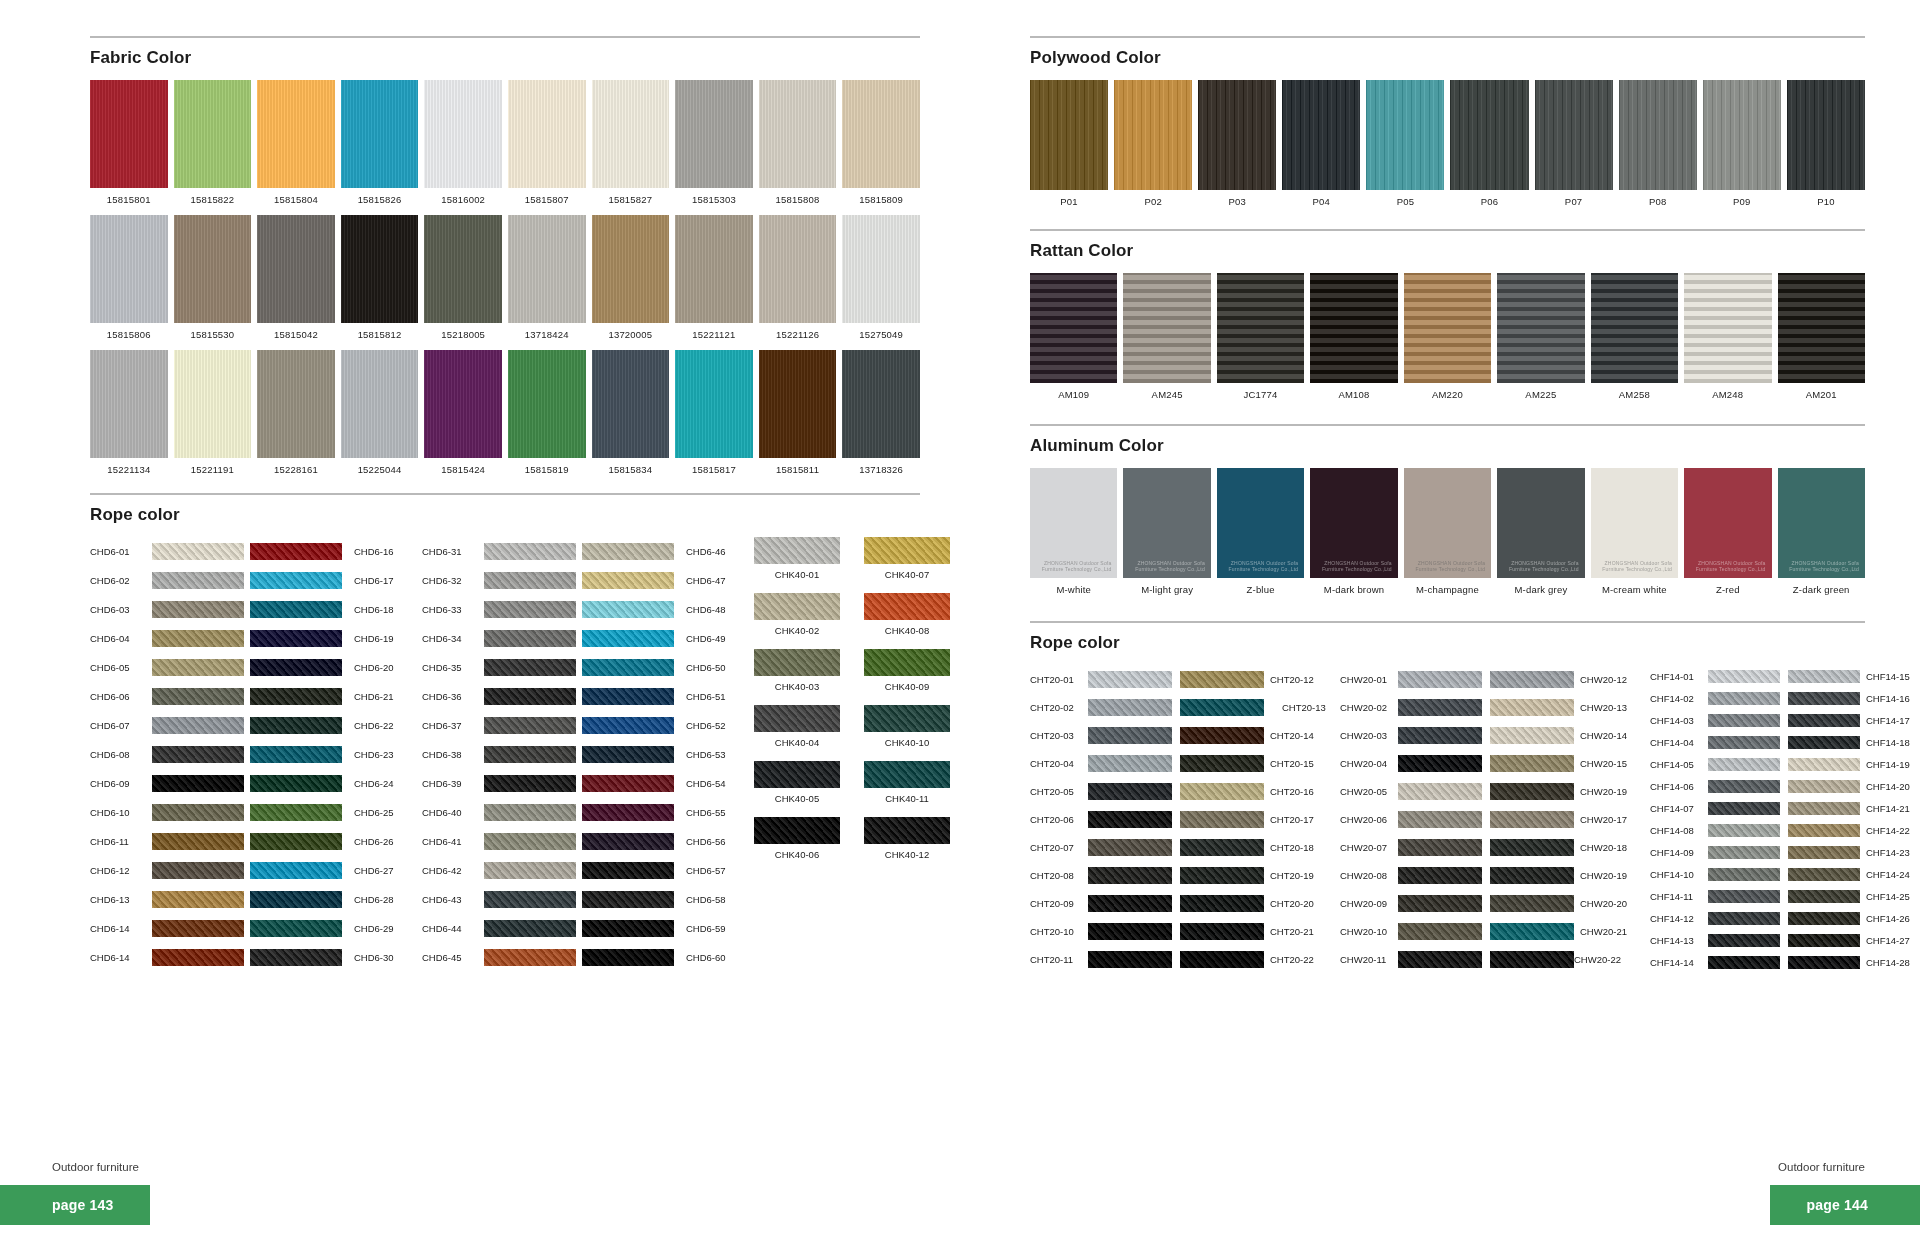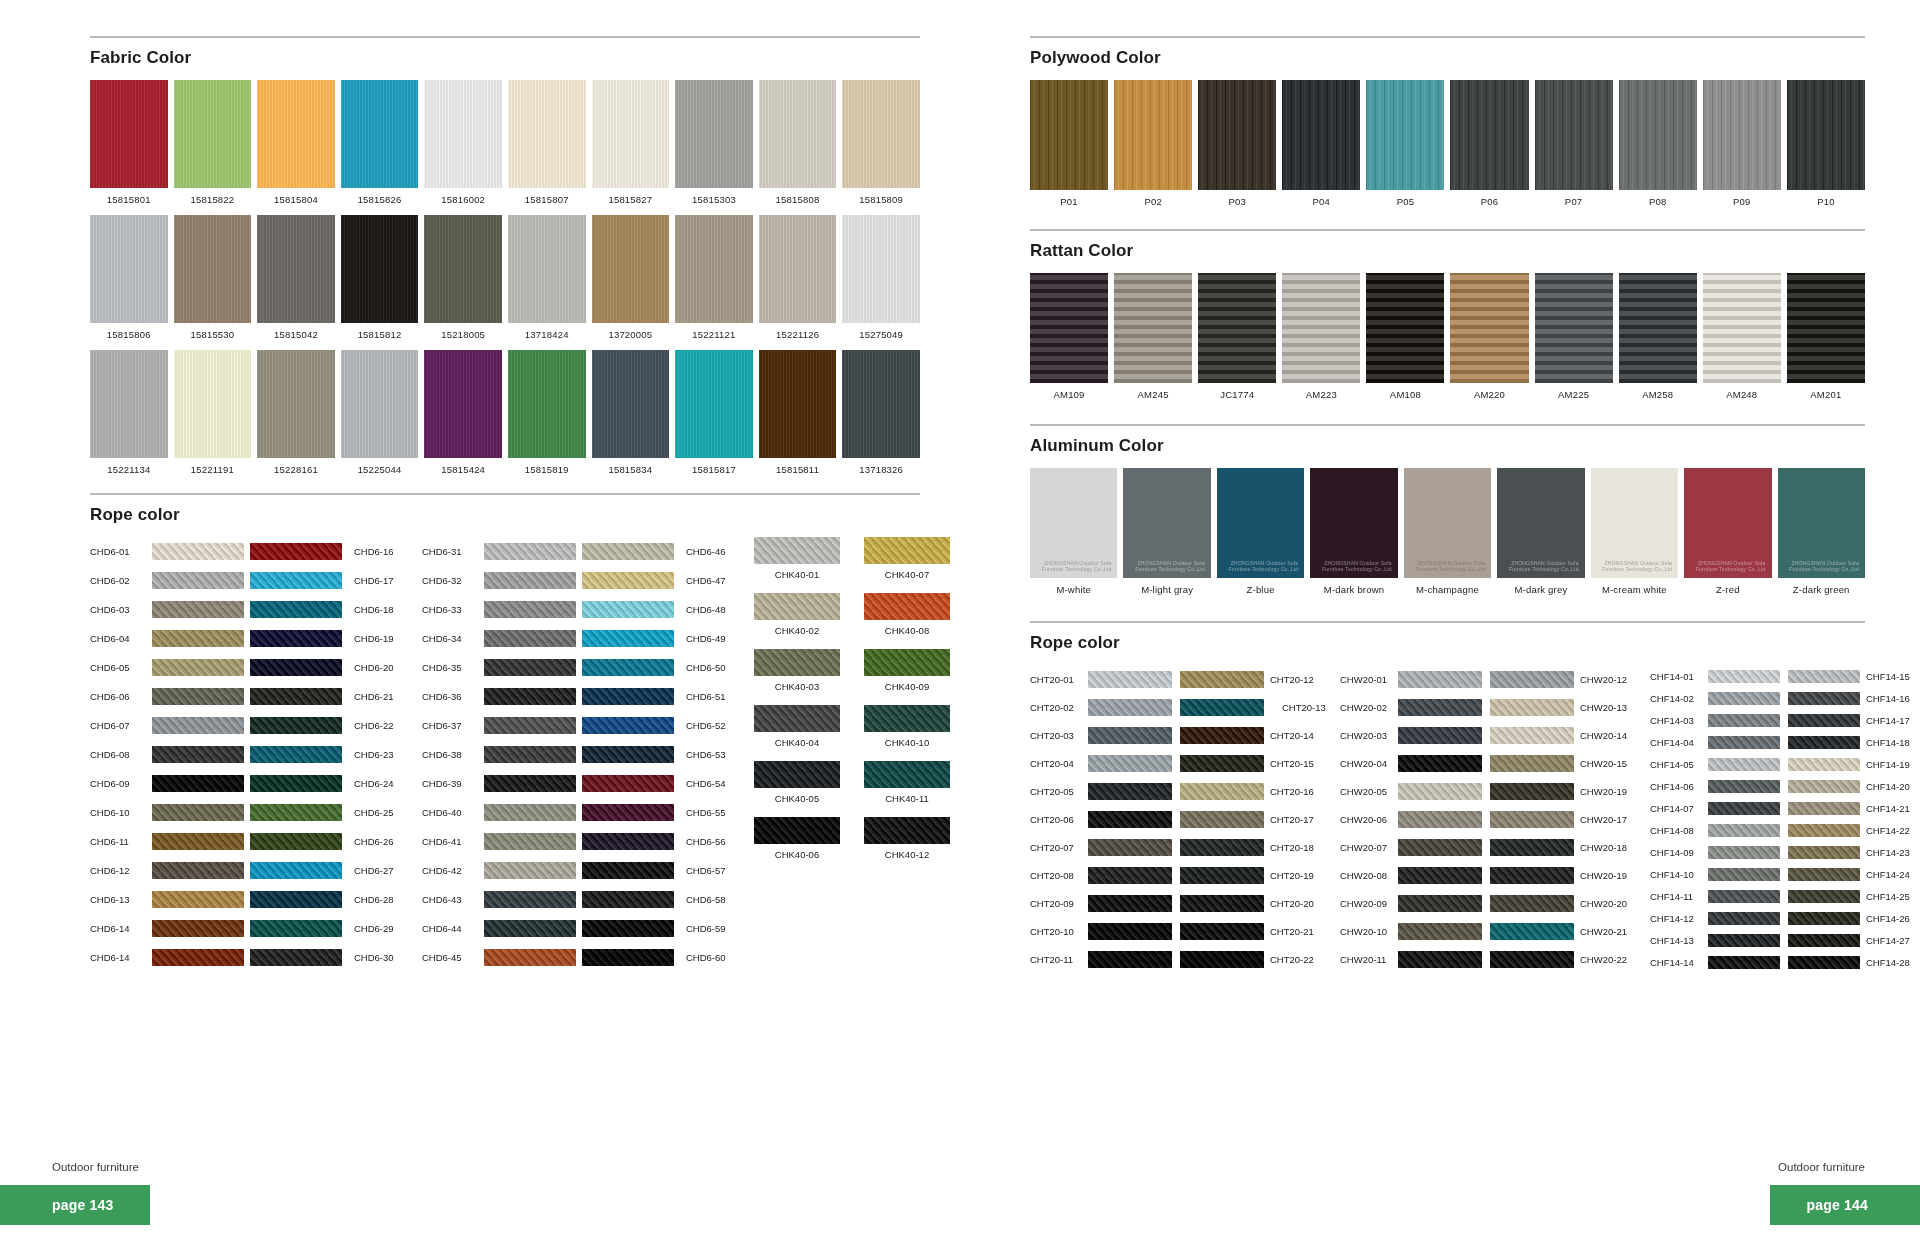--- a/index.html
+++ b/index.html
@@ -526,24 +526,20 @@
         </div>
         <div class="swatch rattan">
           <div class="chip" style="background: repeating-linear-gradient(0deg, rgb(132, 125, 116) 0px, rgb(132, 125, 116) 4px, rgb(170, 163, 154) 4px, rgb(170, 163, 154) 9px), repeating-linear-gradient(90deg, rgba(132, 125, 116, 0.667) 0px, rgba(132, 125, 116, 0.667) 5px, transparent 5px, transparent 11px), rgb(154, 147, 138);"></div>
           <div class="cap">AM245</div>
         </div>
         <div class="swatch rattan">
           <div class="chip" style="background: repeating-linear-gradient(0deg, rgb(37, 36, 31) 0px, rgb(37, 36, 31) 4px, rgb(75, 74, 69) 4px, rgb(75, 74, 69) 9px), repeating-linear-gradient(90deg, rgba(37, 36, 31, 0.667) 0px, rgba(37, 36, 31, 0.667) 5px, transparent 5px, transparent 11px), rgb(59, 58, 53);"></div>
           <div class="cap">JC1774</div>
         </div>
         <div class="swatch rattan">
-          <div class="chip" style="background: repeating-linear-gradient(0deg, rgb(163, 160, 154) 0px, rgb(163, 160, 154) 4px, rgb(201, 198, 192) 4px, rgb(201, 198, 192) 9px), repeating-linear-gradient(90deg, rgba(163, 160, 154, 0.667) 0px, rgba(163, 160, 154, 0.667) 5px, transparent 5px, transparent 11px), rgb(185, 182, 176);"></div>
-          <div class="cap">AM223</div>
-        </div>
-        <div class="swatch rattan">
           <div class="chip" style="background: repeating-linear-gradient(0deg, rgb(17, 13, 9) 0px, rgb(17, 13, 9) 4px, rgb(55, 51, 47) 4px, rgb(55, 51, 47) 9px), repeating-linear-gradient(90deg, rgba(17, 13, 9, 0.667) 0px, rgba(17, 13, 9, 0.667) 5px, transparent 5px, transparent 11px), rgb(39, 35, 31);"></div>
           <div class="cap">AM108</div>
         </div>
         <div class="swatch rattan">
           <div class="chip" style="background: repeating-linear-gradient(0deg, rgb(147, 110, 68) 0px, rgb(147, 110, 68) 4px, rgb(185, 148, 106) 4px, rgb(185, 148, 106) 9px), repeating-linear-gradient(90deg, rgba(147, 110, 68, 0.667) 0px, rgba(147, 110, 68, 0.667) 5px, transparent 5px, transparent 11px), rgb(169, 132, 90);"></div>
           <div class="cap">AM220</div>
         </div>
         <div class="swatch rattan">
           <div class="chip" style="background: repeating-linear-gradient(0deg, rgb(63, 66, 68) 0px, rgb(63, 66, 68) 4px, rgb(101, 104, 106) 4px, rgb(101, 104, 106) 9px), repeating-linear-gradient(90deg, rgba(63, 66, 68, 0.667) 0px, rgba(63, 66, 68, 0.667) 5px, transparent 5px, transparent 11px), rgb(85, 88, 90);"></div>
           <div class="cap">AM225</div>
@@ -761,21 +757,21 @@
           <div class="rline">
             <div class="lab" style="width: 58px;">CHW20-10</div>
             <div class="sw" style="width: 84px; background: repeating-linear-gradient(48deg, rgb(110, 106, 92) 0px, rgb(110, 106, 92) 2px, rgb(94, 90, 76) 2px, rgb(94, 90, 76) 4px, rgb(72, 68, 54) 4px, rgb(72, 68, 54) 6px), repeating-linear-gradient(-48deg, rgba(110, 106, 92, 0.333) 0px, rgba(110, 106, 92, 0.333) 2px, transparent 2px, transparent 6px), rgb(94, 90, 76);"></div>
             <div class="sw" style="width: 84px; margin-left: 8px; background: repeating-linear-gradient(48deg, rgb(39, 120, 127) 0px, rgb(39, 120, 127) 2px, rgb(23, 104, 111) 2px, rgb(23, 104, 111) 4px, rgb(1, 82, 89) 4px, rgb(1, 82, 89) 6px), repeating-linear-gradient(-48deg, rgba(39, 120, 127, 0.333) 0px, rgba(39, 120, 127, 0.333) 2px, transparent 2px, transparent 6px), rgb(23, 104, 111);"></div>
             <div class="lab" style="width: 62px; padding-left: 6px;">CHW20-21</div>
           </div>
           <div class="rline">
             <div class="lab" style="width: 58px;">CHW20-11</div>
             <div class="sw" style="width: 84px; background: repeating-linear-gradient(48deg, rgb(46, 46, 46) 0px, rgb(46, 46, 46) 2px, rgb(30, 30, 30) 2px, rgb(30, 30, 30) 4px, rgb(8, 8, 8) 4px, rgb(8, 8, 8) 6px), repeating-linear-gradient(-48deg, rgba(46, 46, 46, 0.333) 0px, rgba(46, 46, 46, 0.333) 2px, transparent 2px, transparent 6px), rgb(30, 30, 30);"></div>
             <div class="sw" style="width: 84px; margin-left: 8px; background: repeating-linear-gradient(48deg, rgb(42, 42, 42) 0px, rgb(42, 42, 42) 2px, rgb(26, 26, 26) 2px, rgb(26, 26, 26) 4px, rgb(4, 4, 4) 4px, rgb(4, 4, 4) 6px), repeating-linear-gradient(-48deg, rgba(42, 42, 42, 0.333) 0px, rgba(42, 42, 42, 0.333) 2px, transparent 2px, transparent 6px), rgb(26, 26, 26);"></div>
-            <div class="lab" style="width: 62px; padding-left: 6px;">CHW20-22</div>
+            <div class="lab" style="width: 62px; ">CHW20-22</div>
           </div>
         </div>
         <div class="rblock" style="margin-left: 14px;">
           <div class="rline" style="height: 22px;">
             <div class="lab" style="width: 58px;">CHF14-01</div>
             <div class="sw" style="width: 72px; background: repeating-linear-gradient(48deg, rgb(216, 219, 222) 0px, rgb(216, 219, 222) 2px, rgb(200, 203, 206) 2px, rgb(200, 203, 206) 4px, rgb(178, 181, 184) 4px, rgb(178, 181, 184) 6px), repeating-linear-gradient(-48deg, rgba(216, 219, 222, 0.333) 0px, rgba(216, 219, 222, 0.333) 2px, transparent 2px, transparent 6px), rgb(200, 203, 206); height: 13px;"></div>
             <div class="sw" style="width: 72px; margin-left: 8px; background: repeating-linear-gradient(48deg, rgb(198, 202, 205) 0px, rgb(198, 202, 205) 2px, rgb(182, 186, 189) 2px, rgb(182, 186, 189) 4px, rgb(160, 164, 167) 4px, rgb(160, 164, 167) 6px), repeating-linear-gradient(-48deg, rgba(198, 202, 205, 0.333) 0px, rgba(198, 202, 205, 0.333) 2px, transparent 2px, transparent 6px), rgb(182, 186, 189); height: 13px;"></div>
             <div class="lab" style="width: 62px; padding-left: 6px;">CHF14-15</div>
           </div>
           <div class="rline" style="height: 22px;">

